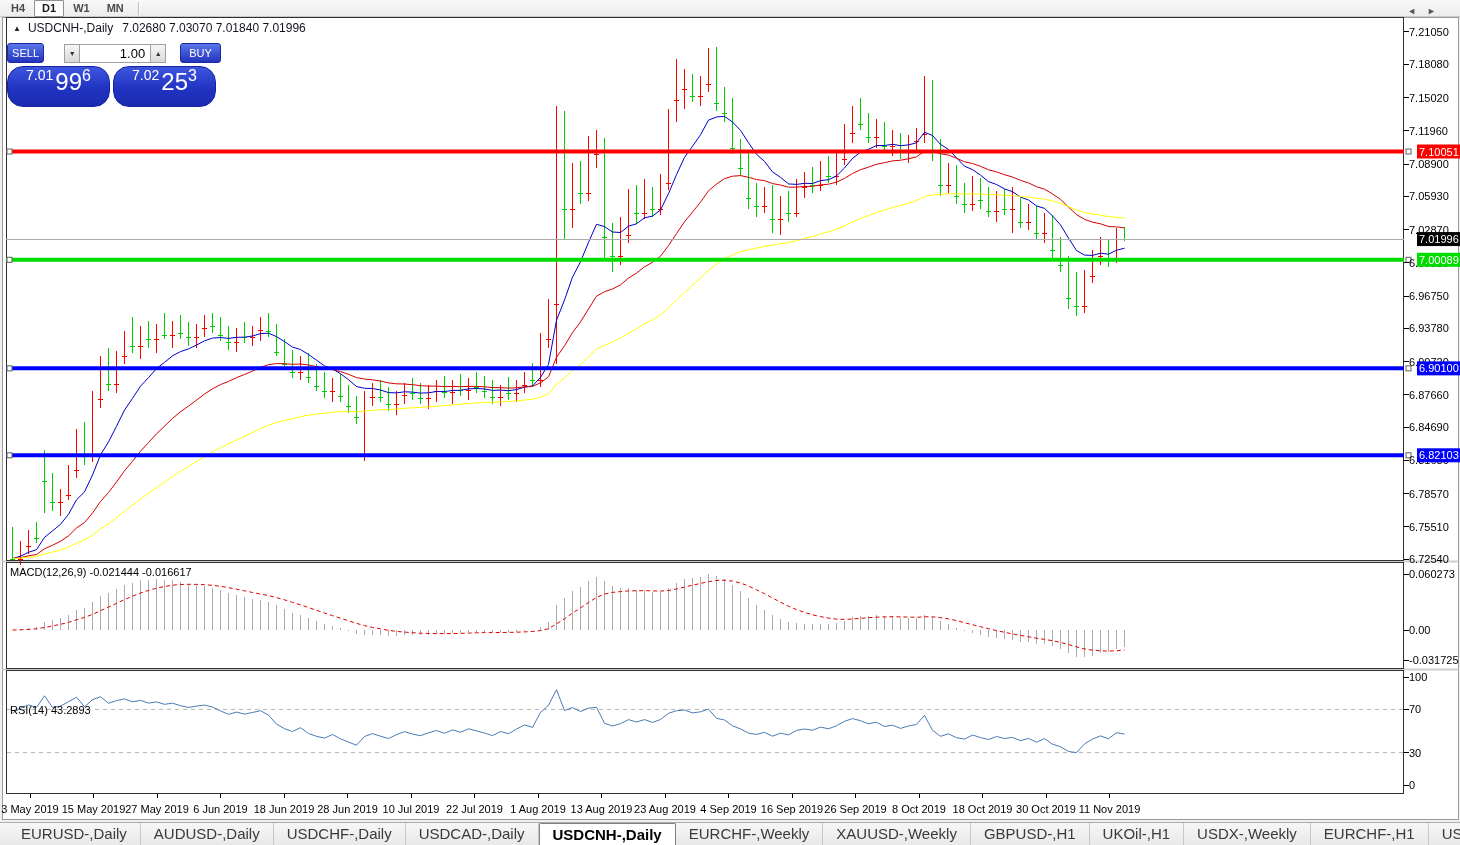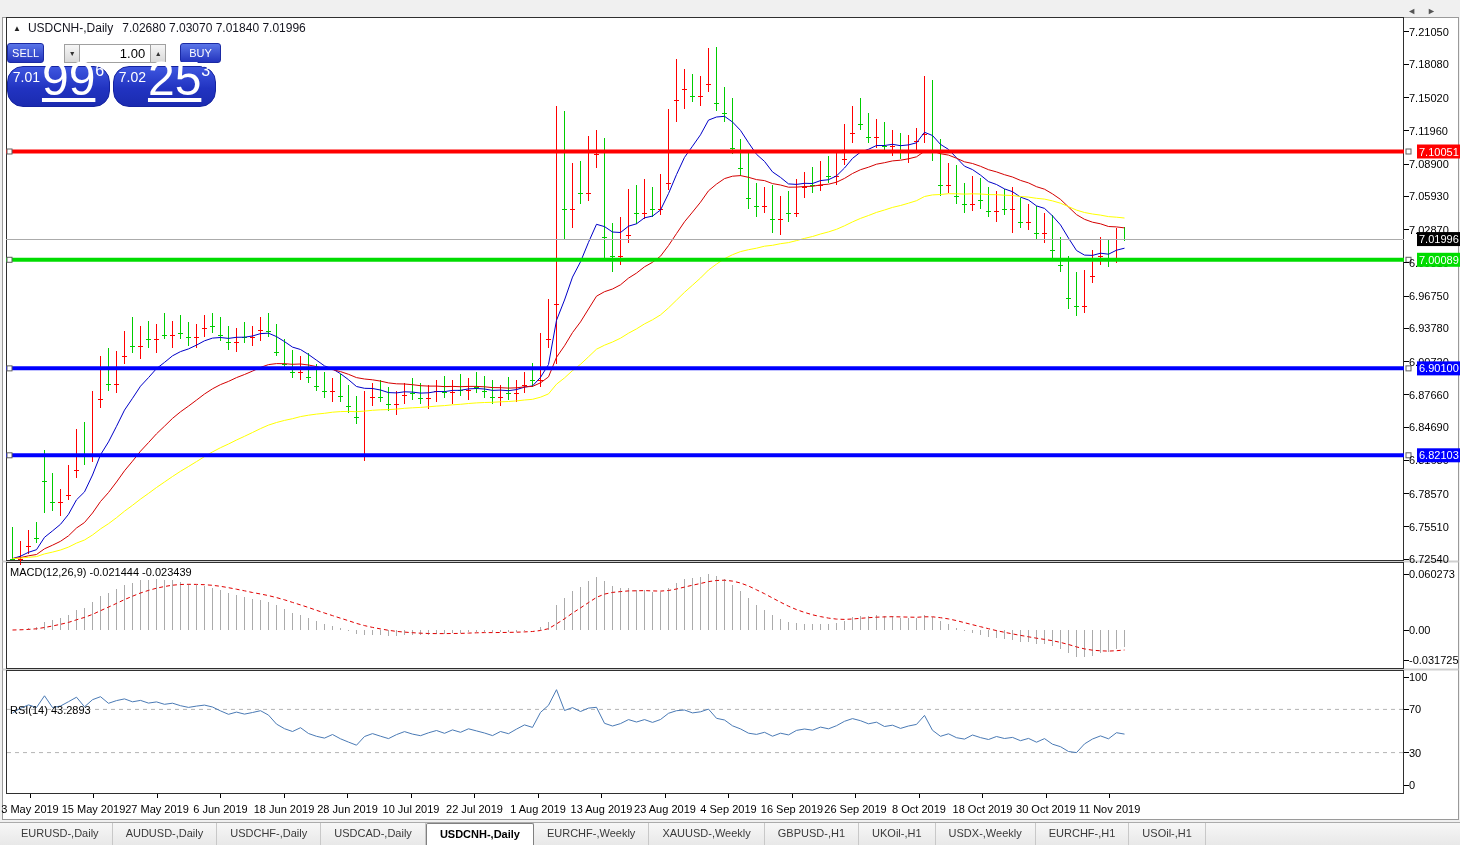--- a/index.html
+++ b/index.html
@@ -31,46 +31,53 @@
   .btn-buy{width:44px;margin-left:7px;}
   .spin{display:flex;height:19px;margin-left:20px;margin-right:7px;}
   .spin-btn{width:16px;height:19px;background:linear-gradient(#f6f6f6,#d9d9d9);border:1px solid #a0a0a0;
     font-size:7px;color:#333;text-align:center;line-height:17px;box-sizing:border-box;}
   .spin-field{width:70px;height:19px;border-top:1px solid #a0a0a0;border-bottom:1px solid #a0a0a0;
     background:#fff;font-size:13px;color:#000;text-align:right;padding:0 5px;line-height:17px;box-sizing:border-box;}
   .tp-row2{display:flex;margin-top:3px;}
   .price-box{width:103px;height:41px;box-sizing:border-box;color:#fff;
     background:linear-gradient(#3e56df 0%,#2133c1 55%,#1b2bb0 100%);
     border:1px solid #1523a0;border-radius:16px;
-    display:flex;align-items:center;justify-content:center;padding-bottom:16px;}
+    display:flex;align-items:flex-start;justify-content:center;padding-bottom:16px;}
   .price-box.buy{margin-left:3px;}
   .pb-small{font-size:14px;margin:0 2px 4px 0;}
-  .pb-big{font-size:48px;line-height:30px;text-decoration:underline;}
+  .pb-big{font-size:24px;line-height:30px;}
   .pb-sup{font-size:16px;margin-bottom:15px;}
 
   .pane-label{position:absolute;left:10px;z-index:15;font-size:11px;color:#000;white-space:nowrap;}
   #macd-label{top:566px;}
   #rsi-label{top:704px;}
 
   
   .tabbar{position:absolute;left:0;top:822px;width:1460px;height:23px;z-index:30;
     background:linear-gradient(#f7f7f7,#e8e8e8);border-top:1px solid #ababab;box-sizing:border-box;
-    display:flex;align-items:stretch;font-size:11px;color:#3a3a3a;}
+    display:flex;align-items:stretch;font-size:15px;color:#3a3a3a;}
   .tab{padding:0 13px;line-height:21px;border-right:1px solid #c8c8c8;white-space:nowrap;}
   .tab:first-child{margin-left:8px;}
   .tab.active{background:#ffffff;border:1px solid #808080;border-bottom:none;color:#000;
     font-weight:bold;border-top-left-radius:2px;border-top-right-radius:2px;}
   .tab-arrows{position:absolute;right:24px;top:6px;font-size:9px;color:#555;display:flex;gap:11px;z-index:31;}
   .tab-arrows span{cursor:default;}
 </style>
 </head>
 <body>
 
 <div id="root">
 
+  <div class="toolbar">
+    <div class="tf-btn">H4</div>
+    <div class="tf-btn active">D1</div>
+    <div class="tf-btn">W1</div>
+    <div class="tf-btn">MN</div>
+    <div class="toolbar-sep"></div>
+  </div>
 
   <svg id="chart-svg" width="1460" height="845">
       <g>
         <rect x="2.5" y="17.5" width="1456" height="802" fill="#ffffff" stroke="#9a9a9a" shape-rendering="crispEdges"></rect>
         <rect x="2.5" y="560.5" width="1456" height="2" fill="#cfcfcf"></rect>
         <rect x="2.5" y="668.5" width="1456" height="2" fill="#cfcfcf"></rect>
         <rect x="6.5" y="17.5" width="1397" height="543" fill="none" stroke="#2f2f2f" shape-rendering="crispEdges"></rect>
       </g>
       <g>
         <line x1="12.5" y1="527.1" x2="12.5" y2="559.1" stroke="#00CC00" stroke-width="1" shape-rendering="crispEdges"></line>
@@ -649,21 +656,21 @@
         <span class="pb-sup">6</span>
       </div>
       <div class="price-box buy">
         <span class="pb-small">7.02</span>
         <span class="pb-big">25</span>
         <span class="pb-sup">3</span>
       </div>
     </div>
   </div>
 
-  <div class="pane-label" id="macd-label">MACD(12,26,9) -0.021444 -0.023439</div>
+  <div class="pane-label" id="macd-label">MACD(12,26,9) -0.021444 -0.016617</div>
   <div class="pane-label" id="rsi-label">RSI(14) 43.2893</div>
 
   <div class="tabbar" id="tabbar">
       <div class="tab">EURUSD-,Daily</div>
       <div class="tab">AUDUSD-,Daily</div>
       <div class="tab">USDCHF-,Daily</div>
       <div class="tab">USDCAD-,Daily</div>
       <div class="tab active">USDCNH-,Daily</div>
       <div class="tab">EURCHF-,Weekly</div>
       <div class="tab">XAUUSD-,Weekly</div>

